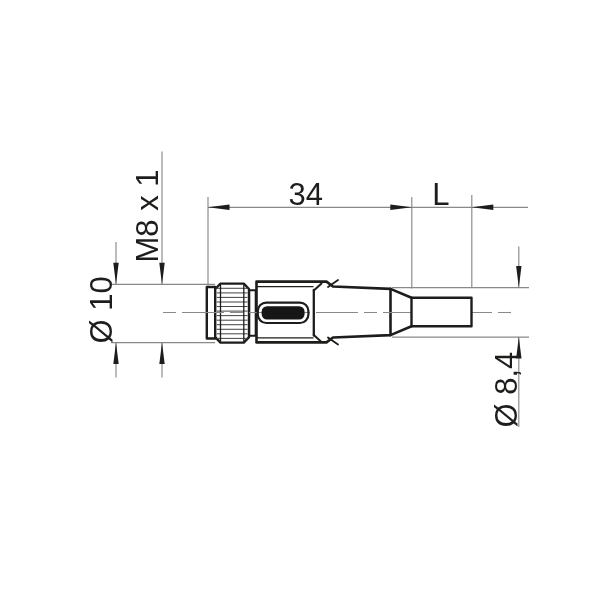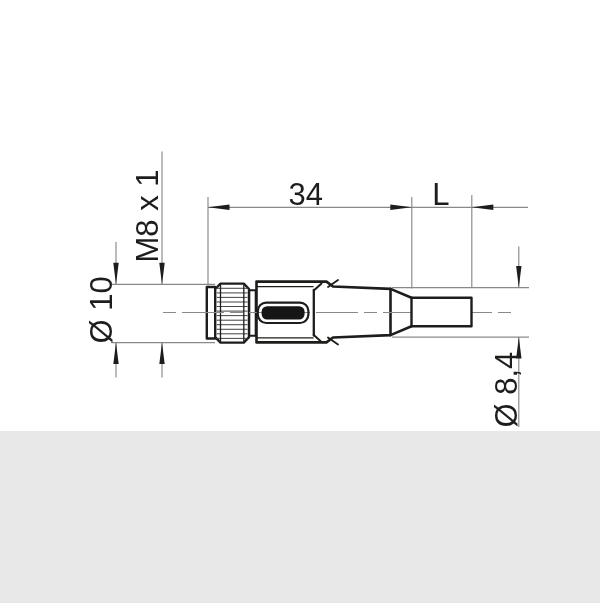--- a/index.html
+++ b/index.html
@@ -3,21 +3,21 @@
 <meta charset="utf-8">
 <style>
   html, body {
     margin: 0;
     padding: 0;
     background: #e8e8e8;
   }
   .canvas {
     position: relative;
     width: 600px;
-    height: 431px;
+    height: 603px;
     background: var(--background, #ffffff);
     overflow: hidden;
     font-family: "Liberation Sans", sans-serif;
   }
   svg { display: block; }
 
   .outline {
     stroke: var(--outline, #1d1d1b);
     fill: none;
     stroke-linecap: round;

